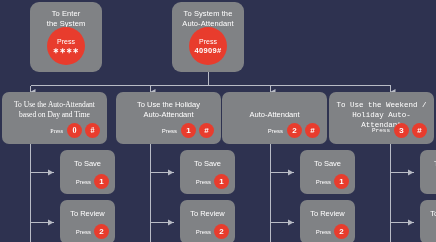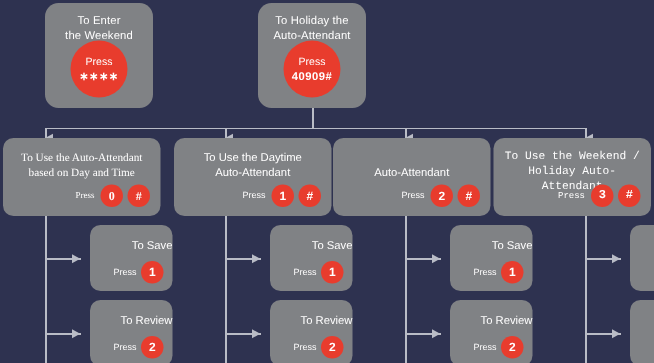--- a/index.html
+++ b/index.html
@@ -110,21 +110,20 @@
     display: flex;
     align-items: center;
     justify-content: center;
   }
 
   
   .node-small {
     width: 55px;
     height: 44px;
     padding-top: 9px;
-    text-align: right;
   }
   .node-small .title {
     font-size: 7.5px;
     line-height: 9px;
   }
   .node-small .press-row {
     position: absolute;
     right: 6px;
     bottom: 5px;
     display: flex;
@@ -171,31 +170,31 @@
 
       <path d="M390.5,144 L390.5,242"></path>
       <path d="M390.5,172.5 L414,172.5" marker-end="url(#arrowRight)"></path>
       <path d="M390.5,222.5 L414,222.5" marker-end="url(#arrowRight)"></path>
     </g>
   </svg>
 
   <div class="node node-top" style="left:30px; top:2px;">
     <div class="title">
       <span>To Enter</span><br>
-      <span>the Weekend</span>
+      <span>the System</span>
     </div>
     <div class="keypad-big">
       <span class="kp-label">Press</span>
       <span class="kp-keys">∗∗∗∗</span>
     </div>
   </div>
 
   <div class="node node-top" style="left:172px; top:2px;">
     <div class="title">
-      <span>To Holiday the</span><br>
+      <span>To System the</span><br>
       <span>Auto-Attendant</span>
     </div>
     <div class="keypad-big">
       <span class="kp-label">Press</span>
       <span class="kp-keys">40909#</span>
     </div>
   </div>
 
   <div class="node node-mid" style="left:2px; top:92px;font-family:Liberation Serif, serif;">
     <div class="title">
@@ -204,21 +203,21 @@
     </div>
     <div class="press-row">
       <span class="press-word">Press</span>
       <span class="key">0</span>
       <span class="key">#</span>
     </div>
   </div>
 
   <div class="node node-mid" style="left:116px; top:92px;">
     <div class="title">
-      <span>To Use the Daytime</span><br>
+      <span>To Use the Holiday</span><br>
       <span>Auto-Attendant</span>
     </div>
     <div class="press-row">
       <span class="press-word">Press</span>
       <span class="key">1</span>
       <span class="key">#</span>
     </div>
   </div>
 
   <div class="node node-mid" style="left:222px; top:92px;">

